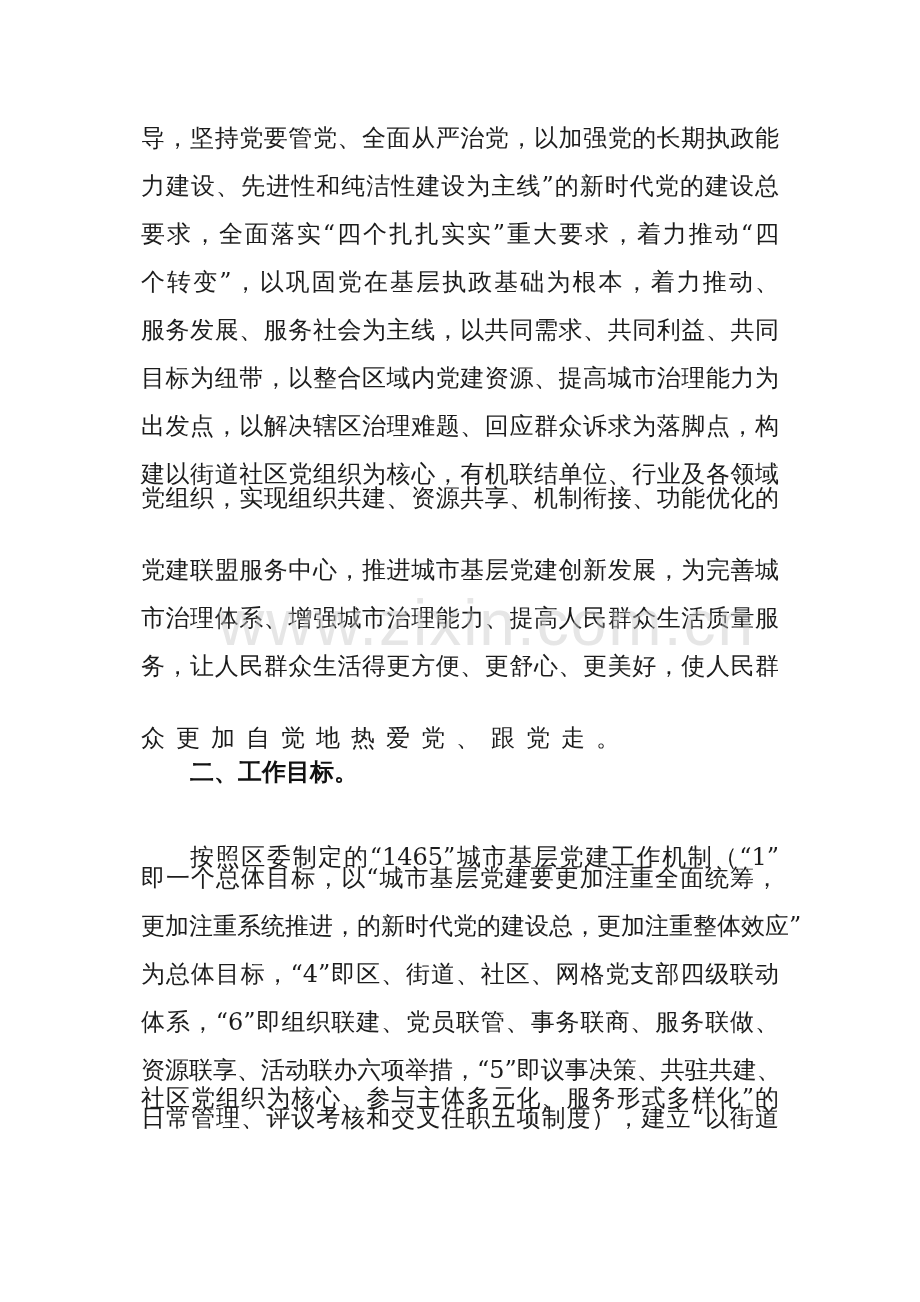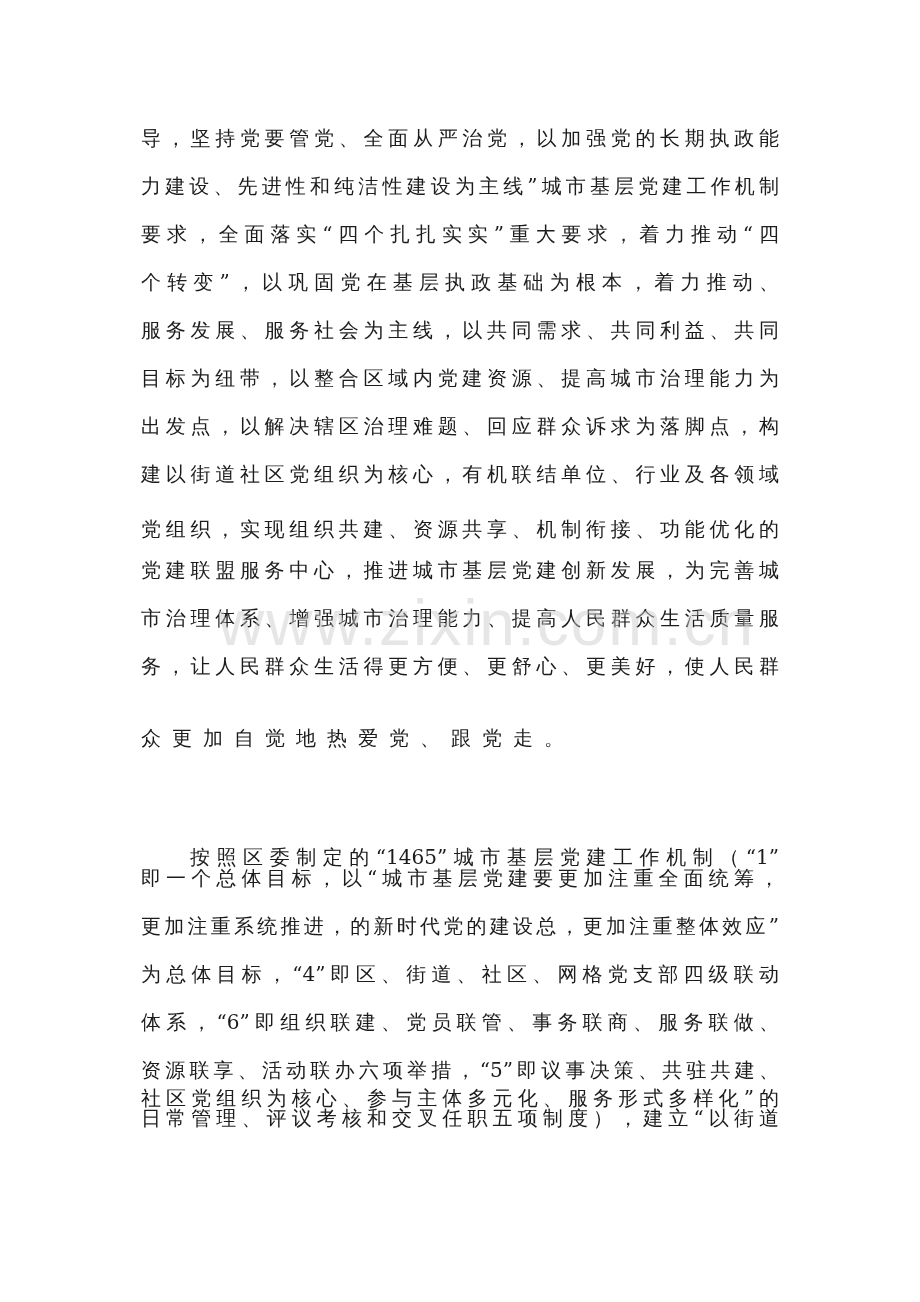--- a/index.html
+++ b/index.html
@@ -21,21 +21,21 @@
       width: 920px;
       height: 1302px;
       background: #ffffff;
     }
     .line {
       position: absolute;
       left: 141px;
       width: 638px;
       height: 36px;
       line-height: 36px;
-      font-size: 20px;
+      font-size: 24px;
       white-space: nowrap;
       text-align: justify;
       text-align-last: justify;
       overflow: visible;
       color: #1c1c1c;
     }
     .line.last {
       text-align-last: left;
       letter-spacing: 11px;
       margin-top: 22px;
@@ -68,34 +68,35 @@
       white-space: nowrap;
     }
   </style>
 </head>
 <body>
 
 <div class="page">
 
   <div>
     <div class="line" style="top:120px">导，坚持党要管党、全面从严治党，以加强党的长期执政能</div>
-    <div class="line" style="top:168px">力建设、先进性和纯洁性建设为主线”城市基层党建工作机制</div>
+    <div class="line" style="top:168px">力建设、先进性和纯洁性建设为主线”的新时代党的建设总</div>
     <div class="line" style="top:216px">要求，全面落实“四个扎扎实实”重大要求，着力推动“四</div>
     <div class="line" style="top:264px">个转变”，以巩固党在基层执政基础为根本，着力推动、</div>
     <div class="line" style="top:312px">服务发展、服务社会为主线，以共同需求、共同利益、共同</div>
     <div class="line" style="top:360px">目标为纽带，以整合区域内党建资源、提高城市治理能力为</div>
     <div class="line" style="top:408px">出发点，以解决辖区治理难题、回应群众诉求为落脚点，构</div>
     <div class="line" style="top:456px">建以街道社区党组织为核心，有机联结单位、行业及各领域</div>
-    <div class="line" style="top:511px">党组织，实现组织共建、资源共享、机制衔接、功能优化的</div>
+    <div class="line" style="top:480px">党组织，实现组织共建、资源共享、机制衔接、功能优化的</div>
     <div class="line" style="top:552px">党建联盟服务中心，推进城市基层党建创新发展，为完善城</div>
     <div class="line" style="top:600px">市治理体系、增强城市治理能力、提高人民群众生活质量服</div>
     <div class="line" style="top:648px">务，让人民群众生活得更方便、更舒心、更美好，使人民群</div>
     <div class="line last" style="top:698px">众更加自觉地热爱党、跟党走。</div>
   </div>
 
+  <div class="heading" style="top:754px">二、工作目标。</div>
 
   <div>
     <div class="line indent" style="top:839px">按照区委制定的“1465”城市基层党建工作机制（“1”</div>
     <div class="line" style="top:860px">即一个总体目标，以“城市基层党建要更加注重全面统筹，</div>
     <div class="line" style="top:908px">更加注重系统推进，的新时代党的建设总，更加注重整体效应”</div>
     <div class="line" style="top:956px">为总体目标，“4”即区、街道、社区、网格党支部四级联动</div>
     <div class="line" style="top:1004px">体系，“6”即组织联建、党员联管、事务联商、服务联做、</div>
     <div class="line" style="top:1052px">资源联享、活动联办六项举措，“5”即议事决策、共驻共建、</div>
     <div class="line" style="top:1100px">日常管理、评议考核和交叉任职五项制度），建立“以街道</div>
     <div class="line" style="top:1080px">社区党组织为核心、参与主体多元化、服务形式多样化”的</div>

